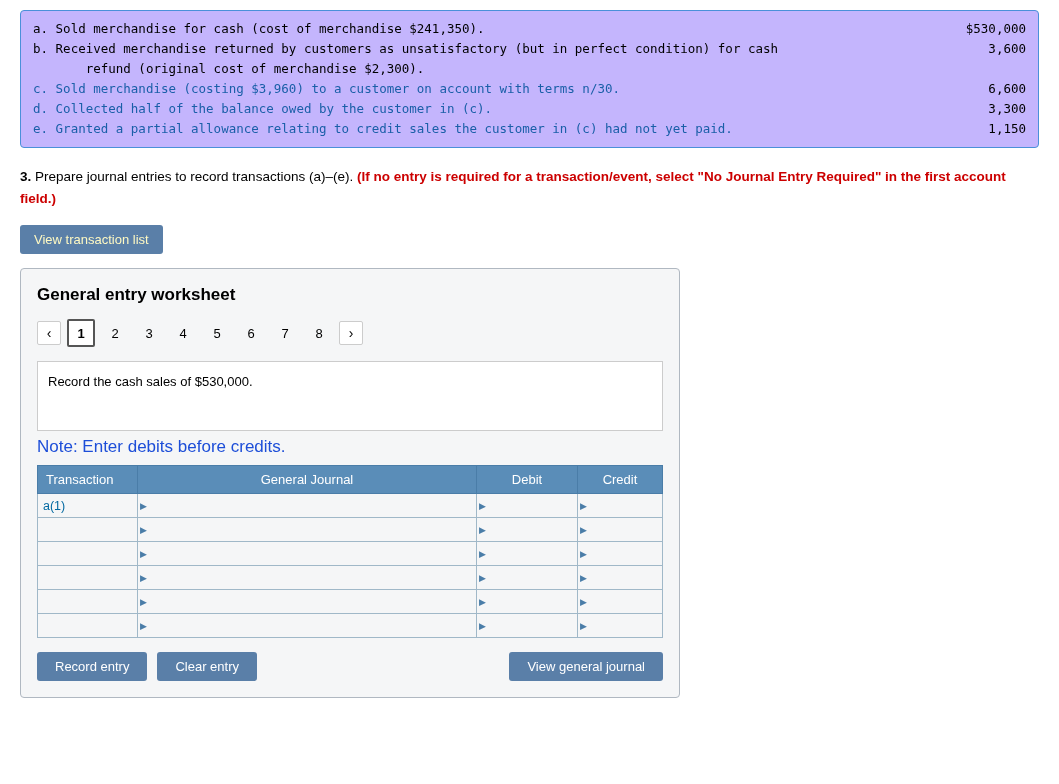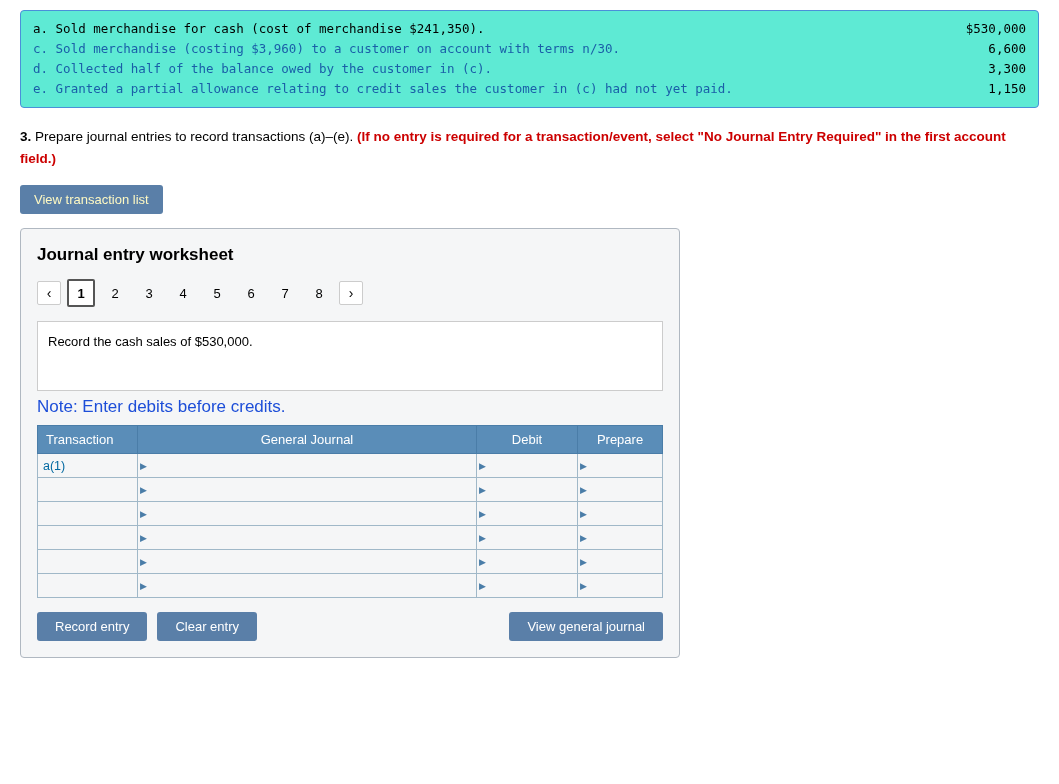--- a/index.html
+++ b/index.html
@@ -13,21 +13,21 @@
 
     
     .info-box {
       border: 1.5px solid #4a90d9;
       border-radius: 4px;
       padding: 8px 12px;
       margin-bottom: 18px;
       line-height: 1.6;
       font-family: monospace;
       font-size: 12.5px;
-      background: #5eead4;
+      background: #c4b5fd;
     }
     .info-box .line {
       display: flex;
       justify-content: space-between;
     }
     .info-box .line-text {
       flex: 1;
     }
     .info-box .line-amount {
       min-width: 70px;
@@ -215,20 +215,24 @@
 
 
 
 
 <div class="info-box">
   <div class="line">
     <span class="line-text">a. Sold merchandise for cash (cost of merchandise $241,350).</span>
     <span class="line-amount">$530,000</span>
   </div>
   <div class="line">
+    <span class="line-text">b. Received merchandise returned by customers as unsatisfactory (but in perfect condition) for cash<br>&nbsp;&nbsp;&nbsp;&nbsp;&nbsp;&nbsp;&nbsp;refund (original cost of merchandise $2,300).</span>
+    <span class="line-amount">3,600</span>
+  </div>
+  <div class="line">
     <span class="line-text text-blue">c. Sold merchandise (costing $3,960) to a customer on account with terms n/30.</span>
     <span class="line-amount">6,600</span>
   </div>
   <div class="line">
     <span class="line-text text-blue">d. Collected half of the balance owed by the customer in (c).</span>
     <span class="line-amount">3,300</span>
   </div>
   <div class="line">
     <span class="line-text text-blue">e. Granted a partial allowance relating to credit sales the customer in (c) had not yet paid.</span>
     <span class="line-amount">1,150</span>
@@ -239,21 +243,21 @@
 <div class="question">
   <span><strong>3.</strong> Prepare journal entries to record transactions (a)–(e). </span><span class="bold-red">(If no entry is required for a transaction/event, select "No Journal Entry Required" in the first account field.)</span>
 </div>
 
 
 <button class="btn-view-transaction">View transaction list</button>
 
 
 <div class="worksheet-container">
 
-  <div class="worksheet-title">Journal entry worksheet</div>
+  <div class="worksheet-title">General entry worksheet</div>
 
   <div class="pagination">
     <button class="page-arrow">‹</button>
     <div class="page-num active">1</div>
     <div class="page-num">2</div>
     <div class="page-num">3</div>
     <div class="page-num">4</div>
     <div class="page-num">5</div>
     <div class="page-num">6</div>
     <div class="page-num">7</div>
@@ -266,21 +270,21 @@
   </div>
 
   <div class="note">Note: Enter debits before credits.</div>
 
   <table class="journal-table">
     <thead>
       <tr>
         <th class="th-transaction">Transaction</th>
         <th class="th-general">General Journal</th>
         <th class="th-debit">Debit</th>
-        <th class="th-credit">Prepare</th>
+        <th class="th-credit">Credit</th>
       </tr>
     </thead>
     <tbody>
       <tr>
         <td class="td-label">a(1)</td>
         <td class="has-arrow"><input type="text" style=""></td>
         <td class="has-arrow"><input type="text" style=""></td>
         <td class="has-arrow"><input type="text" style=""></td>
       </tr>
       <tr>

